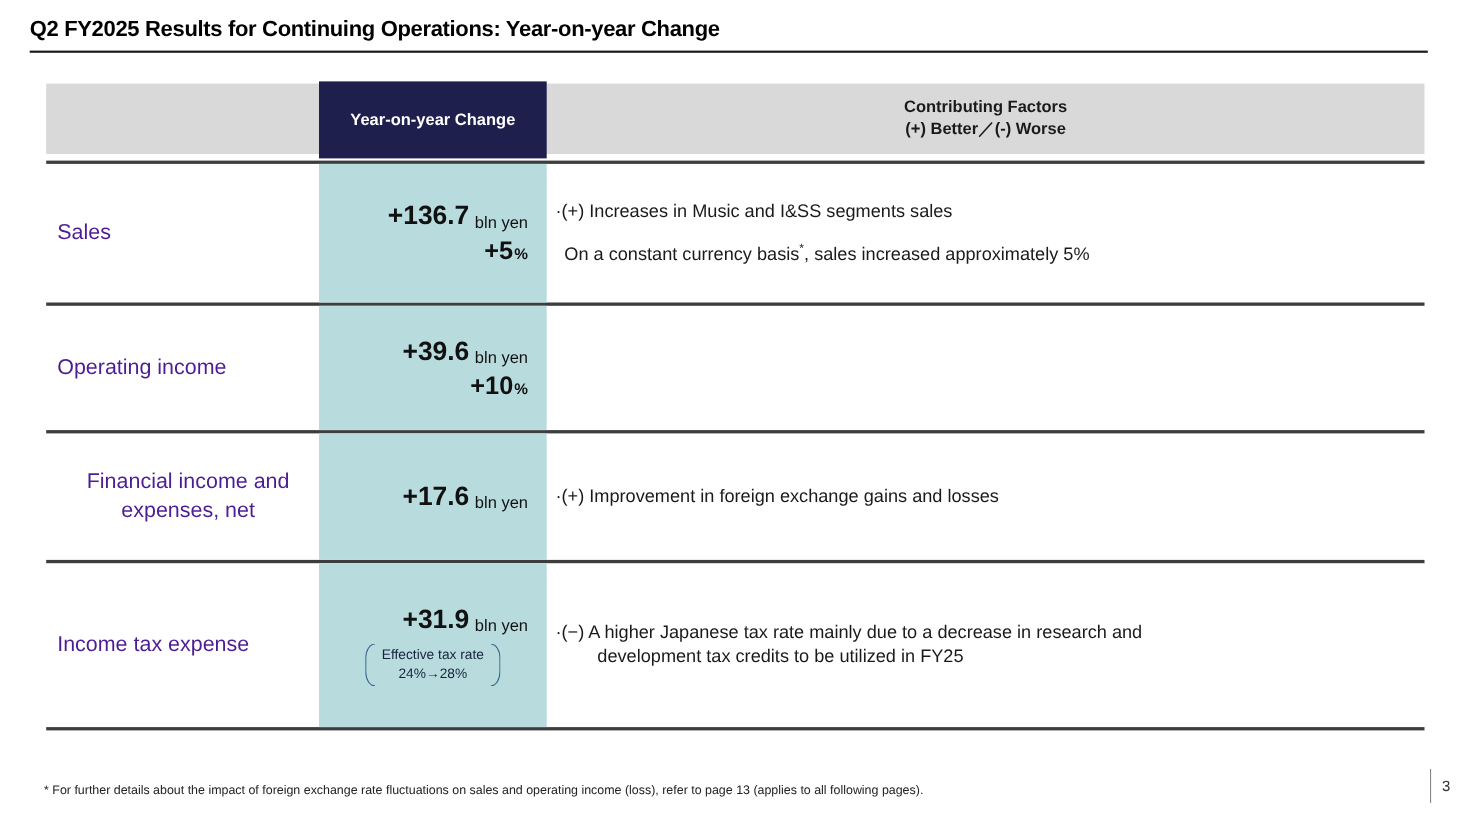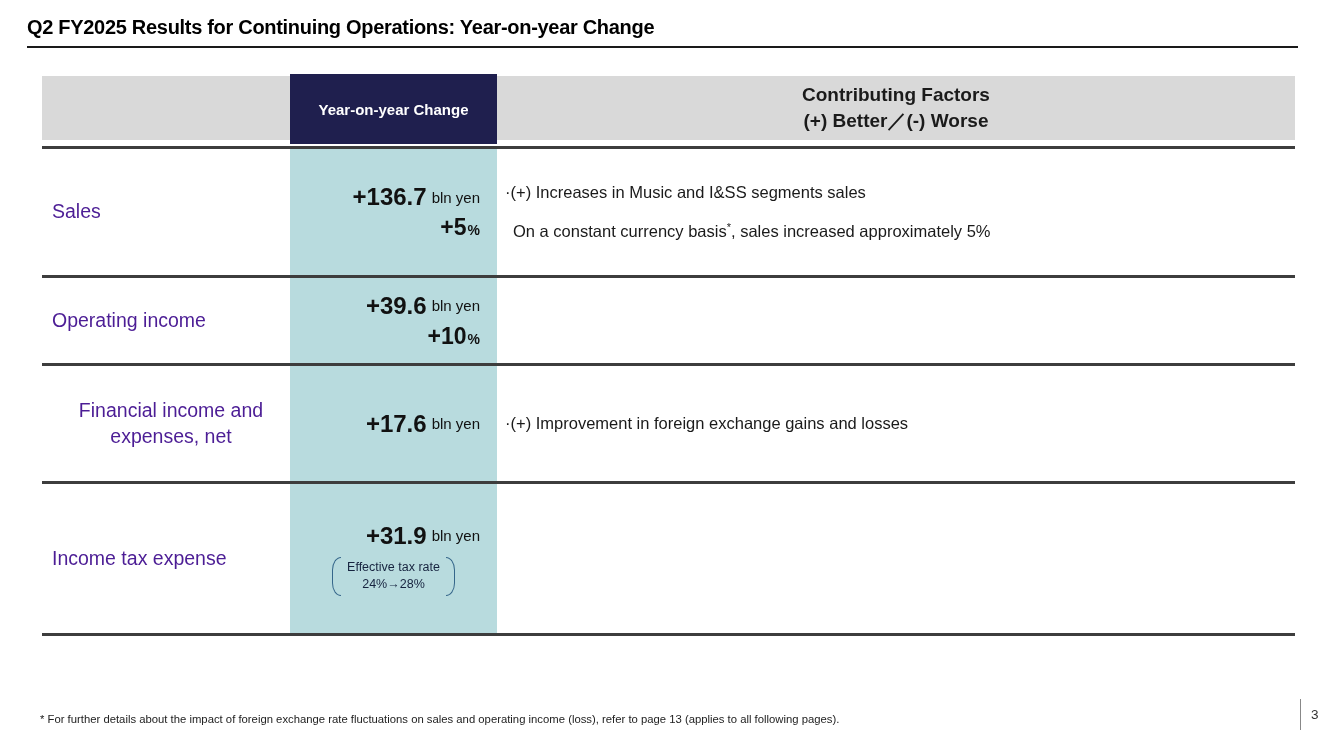--- a/index.html
+++ b/index.html
@@ -18,39 +18,39 @@
   .header-row{background:var(--gray,#d9d9d9);height:64px;}
   .hmid{position:relative;}
   .navy-box{
     position:absolute;left:0;right:0;top:-2px;bottom:-4px;
     background:var(--navy,#1f1f4e);
     display:flex;align-items:center;justify-content:center;
   }
   .hnavy-label{color:#fff;font-size:15px;font-weight:bold;}
   .hfactors{
     display:flex;flex-direction:column;align-items:center;justify-content:center;
-    font-size:19px;font-weight:bold;color:#1a1a1a;line-height:1.35;height:100%;border-radius:17px;
+    font-size:15px;font-weight:bold;color:#1a1a1a;line-height:1.35;height:100%;border-radius:17px;
   }
   .spacer{height:6px;background:#fff;}
   .rows{border-bottom:3px solid var(--line,#3d3d3d);}
   .row{border-top:3px solid var(--line,#3d3d3d);box-sizing:border-box;}
   .row.r0{height:129px;}
-  .row.r1{height:88px;}
+  .row.r1{height:116px;}
   .row.r2{height:118px;}
   .row.r3{height:152px;}
   .lbl{
     padding-left:10px;display:flex;align-items:center;
     font-size:19.5px;color:#4c1d95;line-height:1.3;text-align:center;
   }
   .val{
     background:var(--teal,#b8dbde);
     display:flex;flex-direction:column;justify-content:center;align-items:flex-end;
     padding:0 17px;box-sizing:border-box;
   }
-  .vline{display:flex;align-items:center;gap:5px;white-space:nowrap;}
+  .vline{display:flex;align-items:flex-end;gap:5px;white-space:nowrap;}
   .vmain{font-size:24px;font-weight:bold;color:#111;}
   .vunit{font-size:15px;font-weight:normal;color:#111;}
   .vpct-line{display:flex;align-items:baseline;gap:1px;margin-top:3px;}
   .vpct{font-size:23px;font-weight:bold;color:#111;}
   .vpctu{font-size:14px;font-weight:bold;color:#111;}
   .tax-note{display:flex;align-items:stretch;gap:4px;margin-top:7px;align-self:center;}
   .note-text{
     display:flex;flex-direction:column;align-items:center;justify-content:center;
     font-size:12.5px;color:#16233f;line-height:1.4;padding:2px 2px;white-space:nowrap;
   }
@@ -153,20 +153,24 @@
         </div>
         <div class="tax-note">
           <div class="paren l"></div>
           <div class="note-text">
             <span>Effective tax rate</span>
             <span>24%→28%</span>
           </div>
           <div class="paren r"></div>
         </div>
       </div>
+      <div class="fac">
+        <div class="fline">·(−) A higher Japanese tax rate mainly due to a decrease in research and</div>
+        <div class="fline ind2">development tax credits to be utilized in FY25</div>
+      </div>
     </div>
 
   </div>
 </div>
 
 <div class="footnote">* For further details about the impact of foreign exchange rate fluctuations on sales and operating income (loss), refer to page 13 (applies to all following pages).</div>
 
 <div class="pagenum">
   <span>3</span>
 </div>

